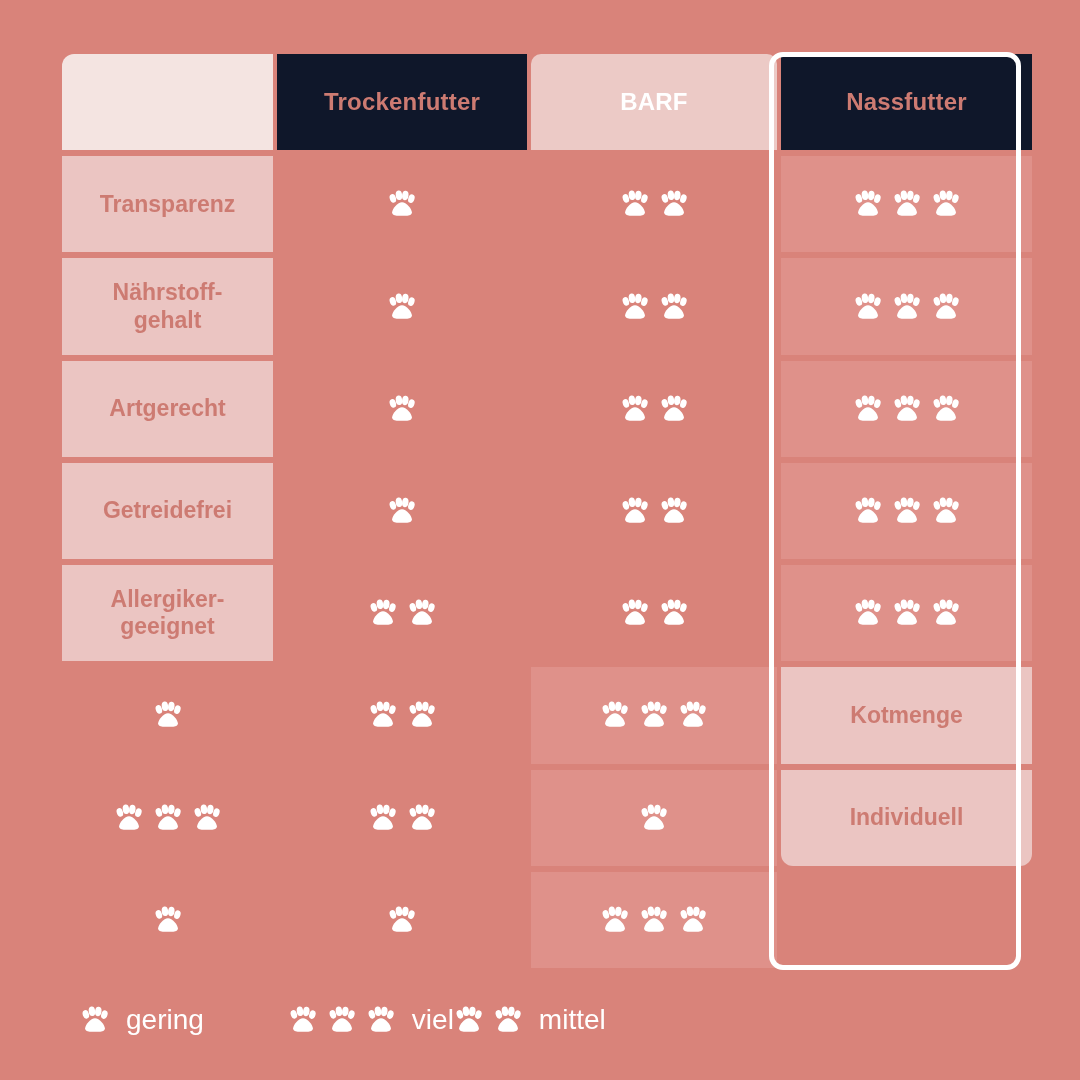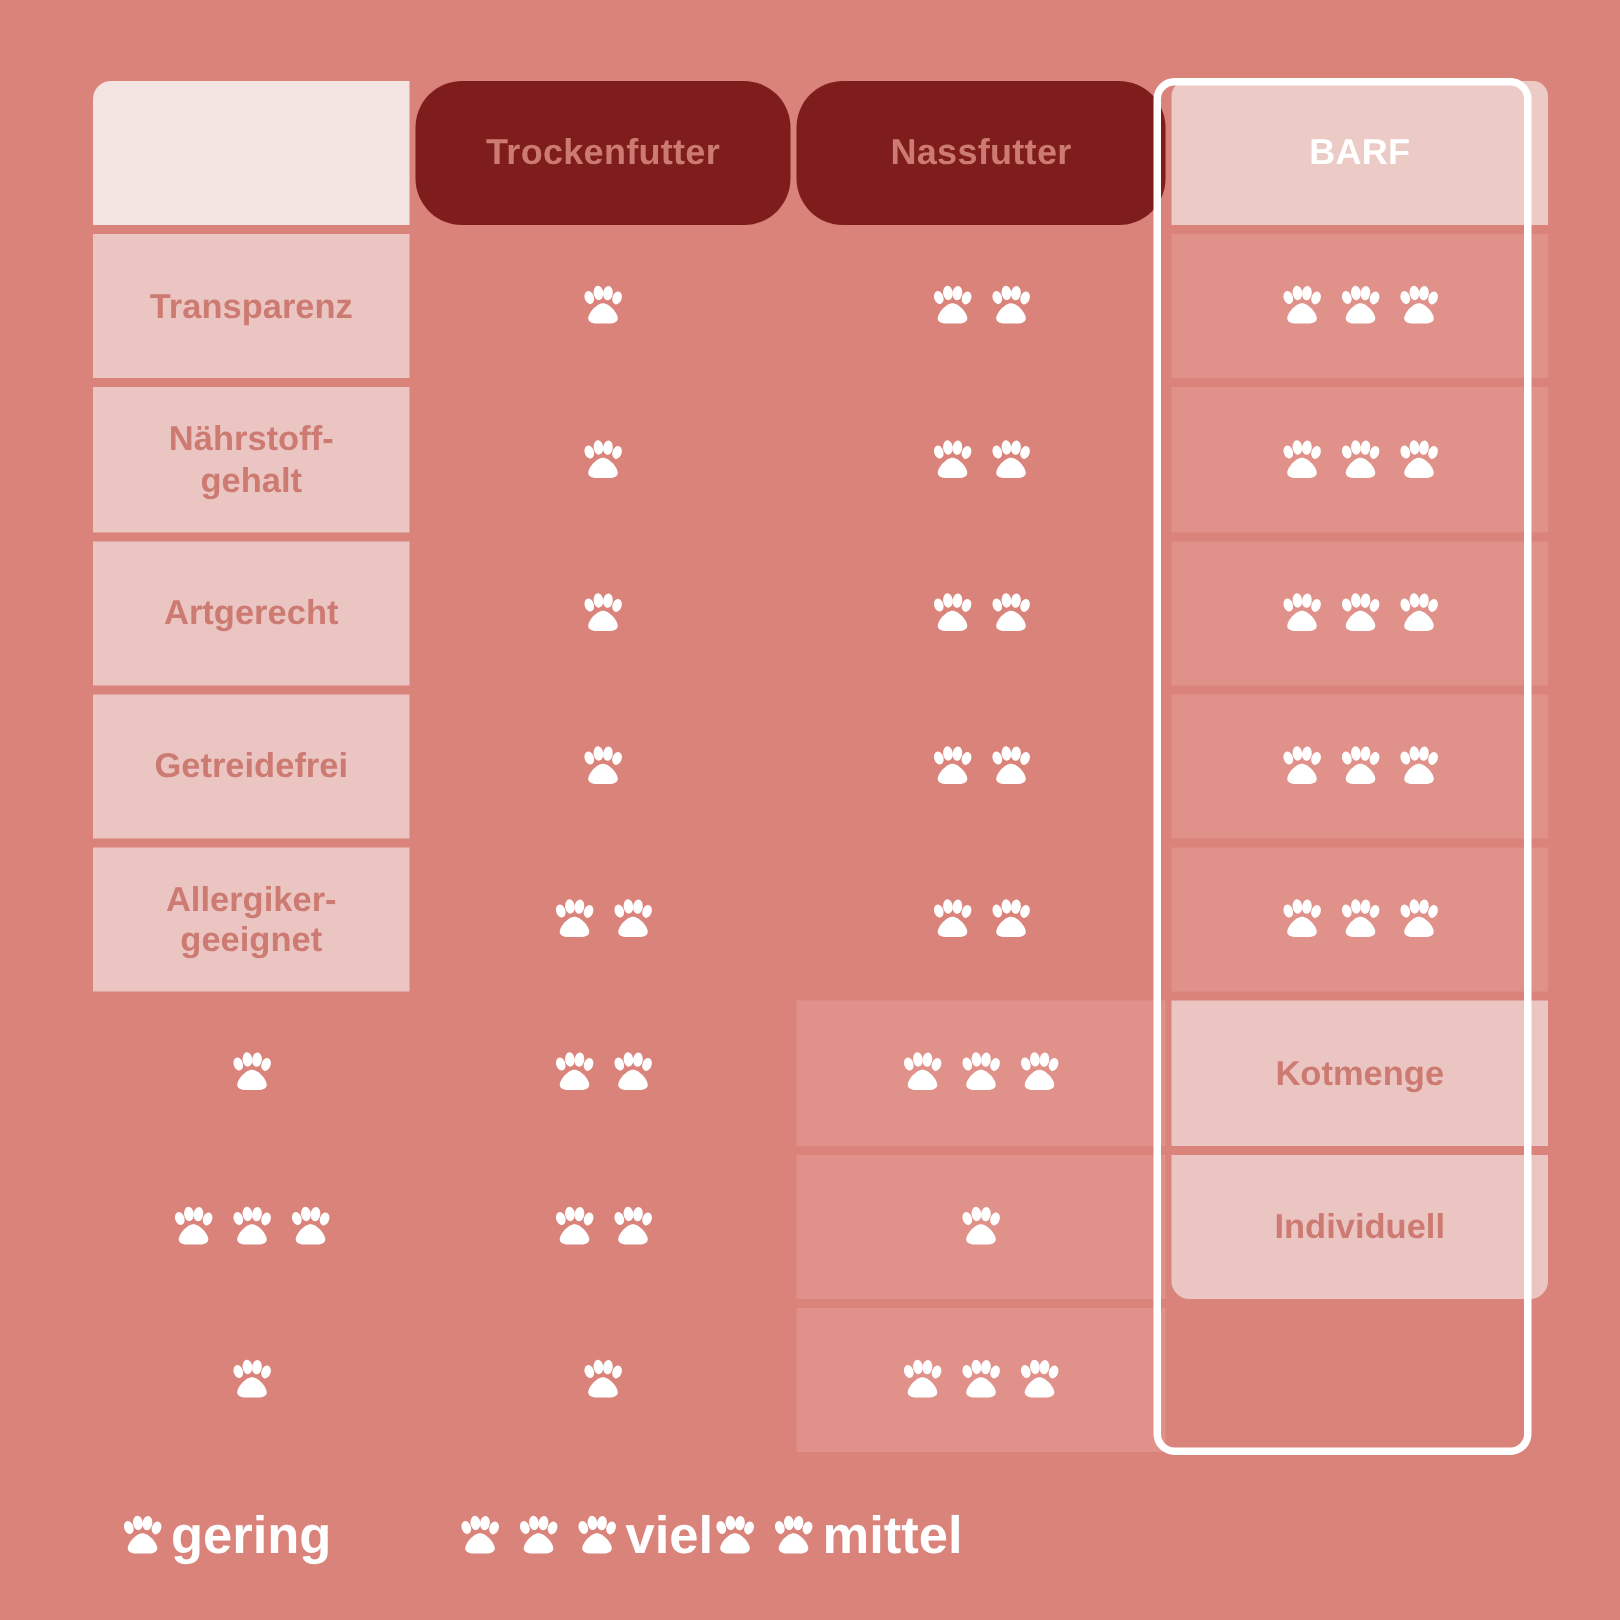--- a/index.html
+++ b/index.html
@@ -42,26 +42,25 @@
     box-sizing: border-box;
     text-align: center;
   }
 
   
   .hdr-corner {
     background: #f4e4e1;
     border-radius: 12px 0 0 0;
   }
   .hdr {
-    background: #7f1d1d;
+    background: #0f172a;
     color: #cd7b72;
     font-size: 24px;
     font-weight: bold;
     letter-spacing: 0.2px;
-    border-radius: 31px;
   }
   .hdr.highlight-header {
     background: #eccac6;
     color: #ffffff;
     border-radius: 10px 10px 0 0;
   }
 
   
   .label-cell {
     background: #ebc5c2;
@@ -114,38 +113,38 @@
     display: flex;
     align-items: center;
   }
   .legend-item {
     display: flex;
     align-items: center;
   }
   .legend-item .paws { gap: 9px; }
   .legend-label {
     color: #ffffff;
-    font-size: 35px;
-    font-weight: bold;
-    margin-left: 4px;
+    font-size: 28px;
+    font-weight: normal;
+    margin-left: 16px;
     white-space: nowrap;
   }
   #legend-gering { margin-right: 84px; }
   #legend-mittel { margin-right: 80px; }
 </style>
 </head>
 <body>
 
 <div id="root">
 
   <div id="comparison-table">
       <div class="cell hdr-corner"></div>
       <div class="cell hdr">Trockenfutter</div>
+      <div class="cell hdr highlight-header">BARF</div>
       <div class="cell hdr">Nassfutter</div>
-      <div class="cell hdr highlight-header">BARF</div>
       <div class="cell label-cell">Transparenz</div>
       <div class="cell data-cell">
         <div class="paws">
           <svg class="paw" viewBox="0 0 64 64">
             <ellipse cx="12.5" cy="20" rx="6.6" ry="9.4" fill="#ffffff" transform="rotate(-18 12.5 20)"></ellipse>
             <ellipse cx="25.5" cy="13.5" rx="6.9" ry="10.2" fill="#ffffff" transform="rotate(-7 25.5 13.5)"></ellipse>
             <ellipse cx="39" cy="13.8" rx="6.9" ry="10.2" fill="#ffffff" transform="rotate(7 39 13.8)"></ellipse>
             <ellipse cx="52" cy="20.5" rx="6.6" ry="9.4" fill="#ffffff" transform="rotate(18 52 20.5)"></ellipse>
             <path d="M32 28 C41 28 53 42 53 49.5 C53 55 47.5 57 41 57 L23 57 C16.5 57 11 55 11 49.5 C11 42 23 28 32 28 Z" fill="#ffffff"></path>
           </svg>

